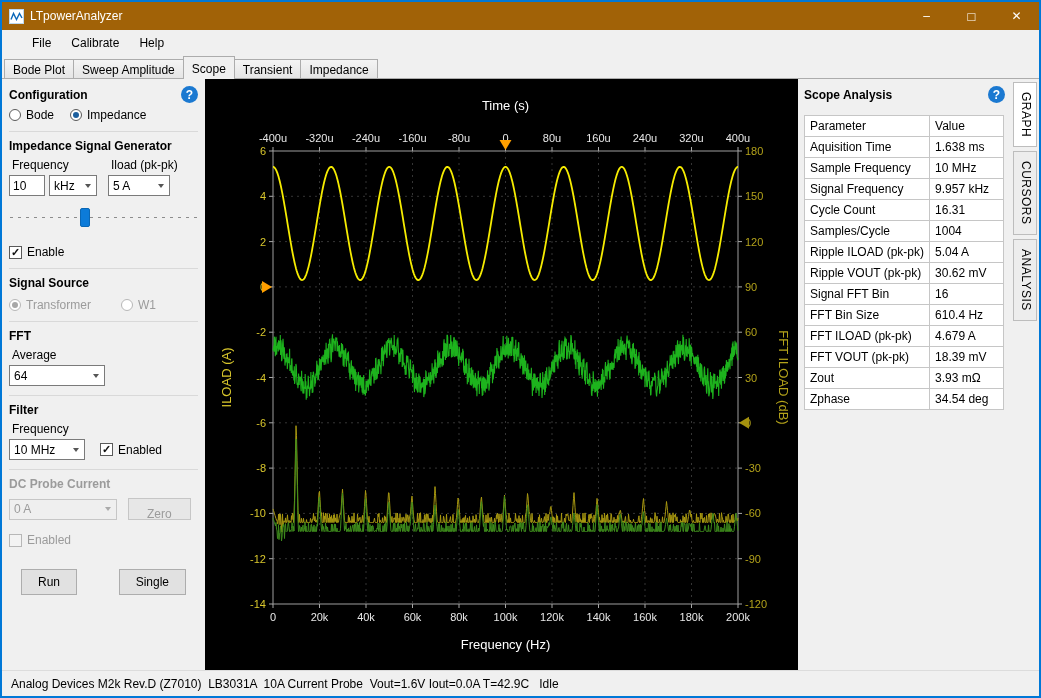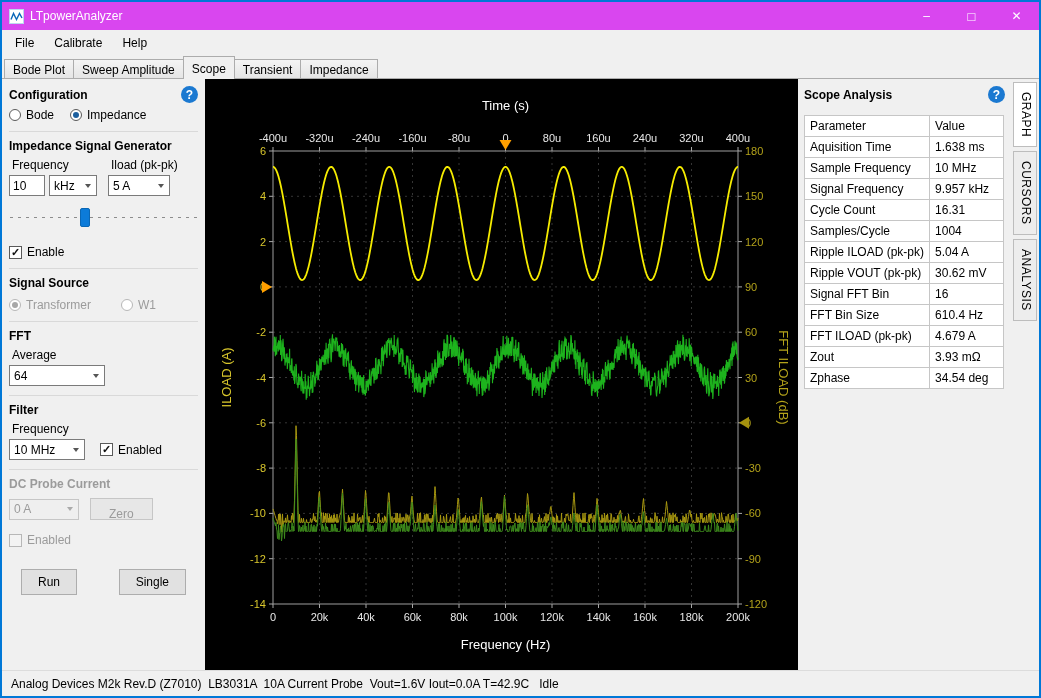--- a/index.html
+++ b/index.html
@@ -1,26 +1,26 @@
 <!DOCTYPE html>
 <html><head>
 <meta charset="utf-8">
 <style>
   *{box-sizing:border-box;margin:0;padding:0}
   body{width:1041px;height:698px;font-family:"Liberation Sans",sans-serif;font-size:12px;color:#000;background:#404040}
   .window{width:1041px;height:698px;border:2px solid #0078d7;display:flex;flex-direction:column;background:#f0f0f0}
   
-  .titlebar{flex:0 0 28px;background:#d946ef;color:#fff;display:flex;align-items:center}
+  .titlebar{flex:0 0 28px;background:#a16207;color:#fff;display:flex;align-items:center}
   .app-icon{margin:0 6px 0 7px;display:flex}
   .title-text{font-size:12px}
   .win-controls{margin-left:auto;display:flex;height:100%}
   .win-btn{width:45px;display:flex;align-items:center;justify-content:center;font-size:12px;cursor:default}
   .win-btn.max{font-size:13px}
   
-  .menubar{flex:0 0 26px;display:flex;align-items:center;padding-left:3px}
+  .menubar{flex:0 0 26px;display:flex;align-items:center;padding-left:20px}
   .menu-item{padding:0 10px;height:100%;display:flex;align-items:center}
   
   .tabstrip{flex:0 0 23px;display:flex;align-items:flex-end;padding-left:2px;position:relative}
   .tabstrip::after{content:"";position:absolute;left:0;right:0;bottom:0;height:1px;background:#acacac;z-index:2}
   .tab{position:relative;height:20px;padding:3px 8px 0;background:linear-gradient(#f4f4f4,#e4e4e4);border:1px solid #acacac;border-bottom:none;margin-right:-1px;z-index:1}
   .tab.active{height:23px;background:#f0f0f0;z-index:3;padding-top:5px}
   
   .content{flex:1;display:flex;min-height:0}
   .left-panel{flex:0 0 203px;padding:6px 7px 8px;display:flex;flex-direction:column;overflow:hidden}
   .scope{flex:0 0 593px;background:#000}
@@ -182,21 +182,21 @@
         </div>
         <label class="cb-item">
           <span class="cb checked"></span>
           <span>Enabled</span>
         </label>
       </div>
       <div class="divider"></div>
 
       <div class="sect-title disabled">DC Probe Current</div>
       <div class="hrow" style="margin-top:7px;gap:11px">
-        <div class="combo disabled" style="width:70px">
+        <div class="combo disabled" style="width:108px">
           <span>0 A</span>
           <span class="arr"></span>
         </div>
         <button class="btn small disabled">Zero</button>
       </div>
       <label class="cb-item disabled" style="margin-top:13px">
         <span class="cb"></span>
         <span>Enabled</span>
       </label>
 
@@ -376,20 +376,24 @@
             </tr>
             <tr>
               <td>FFT Bin Size</td>
               <td>610.4 Hz</td>
             </tr>
             <tr>
               <td>FFT ILOAD (pk-pk)</td>
               <td>4.679 A</td>
             </tr>
             <tr>
+              <td>FFT VOUT (pk-pk)</td>
+              <td>18.39 mV</td>
+            </tr>
+            <tr>
               <td>Zout</td>
               <td>3.93 mΩ</td>
             </tr>
             <tr>
               <td>Zphase</td>
               <td>34.54 deg</td>
             </tr>
           </tbody>
       </table>
     </div>

